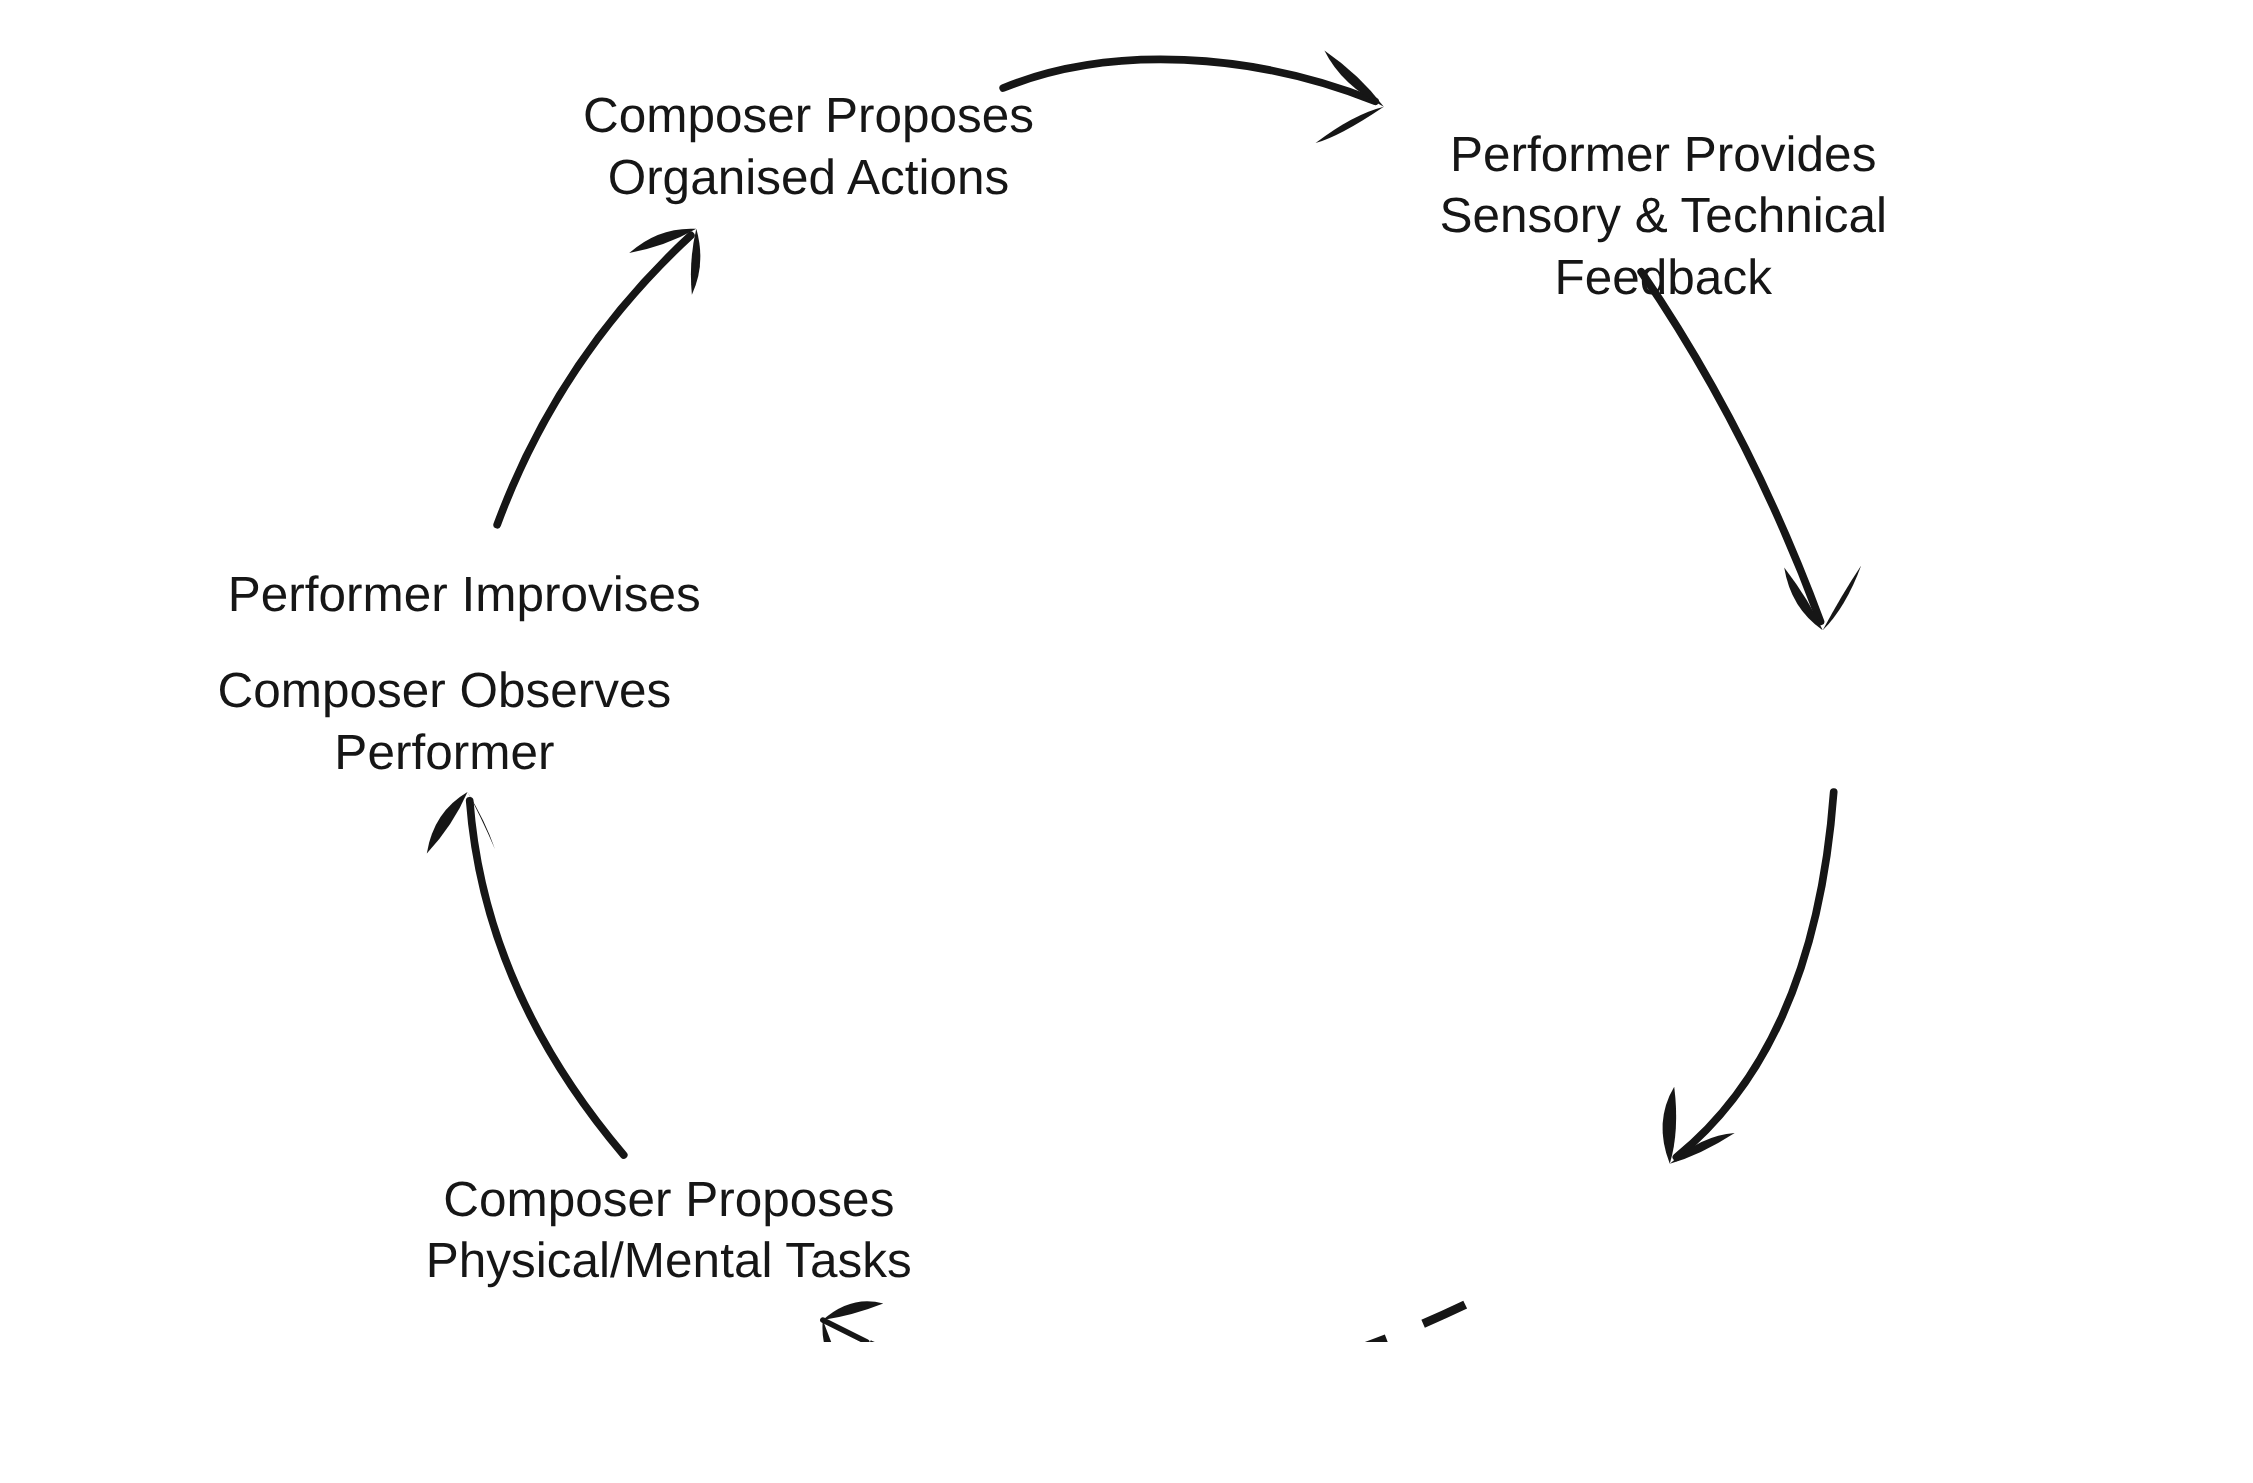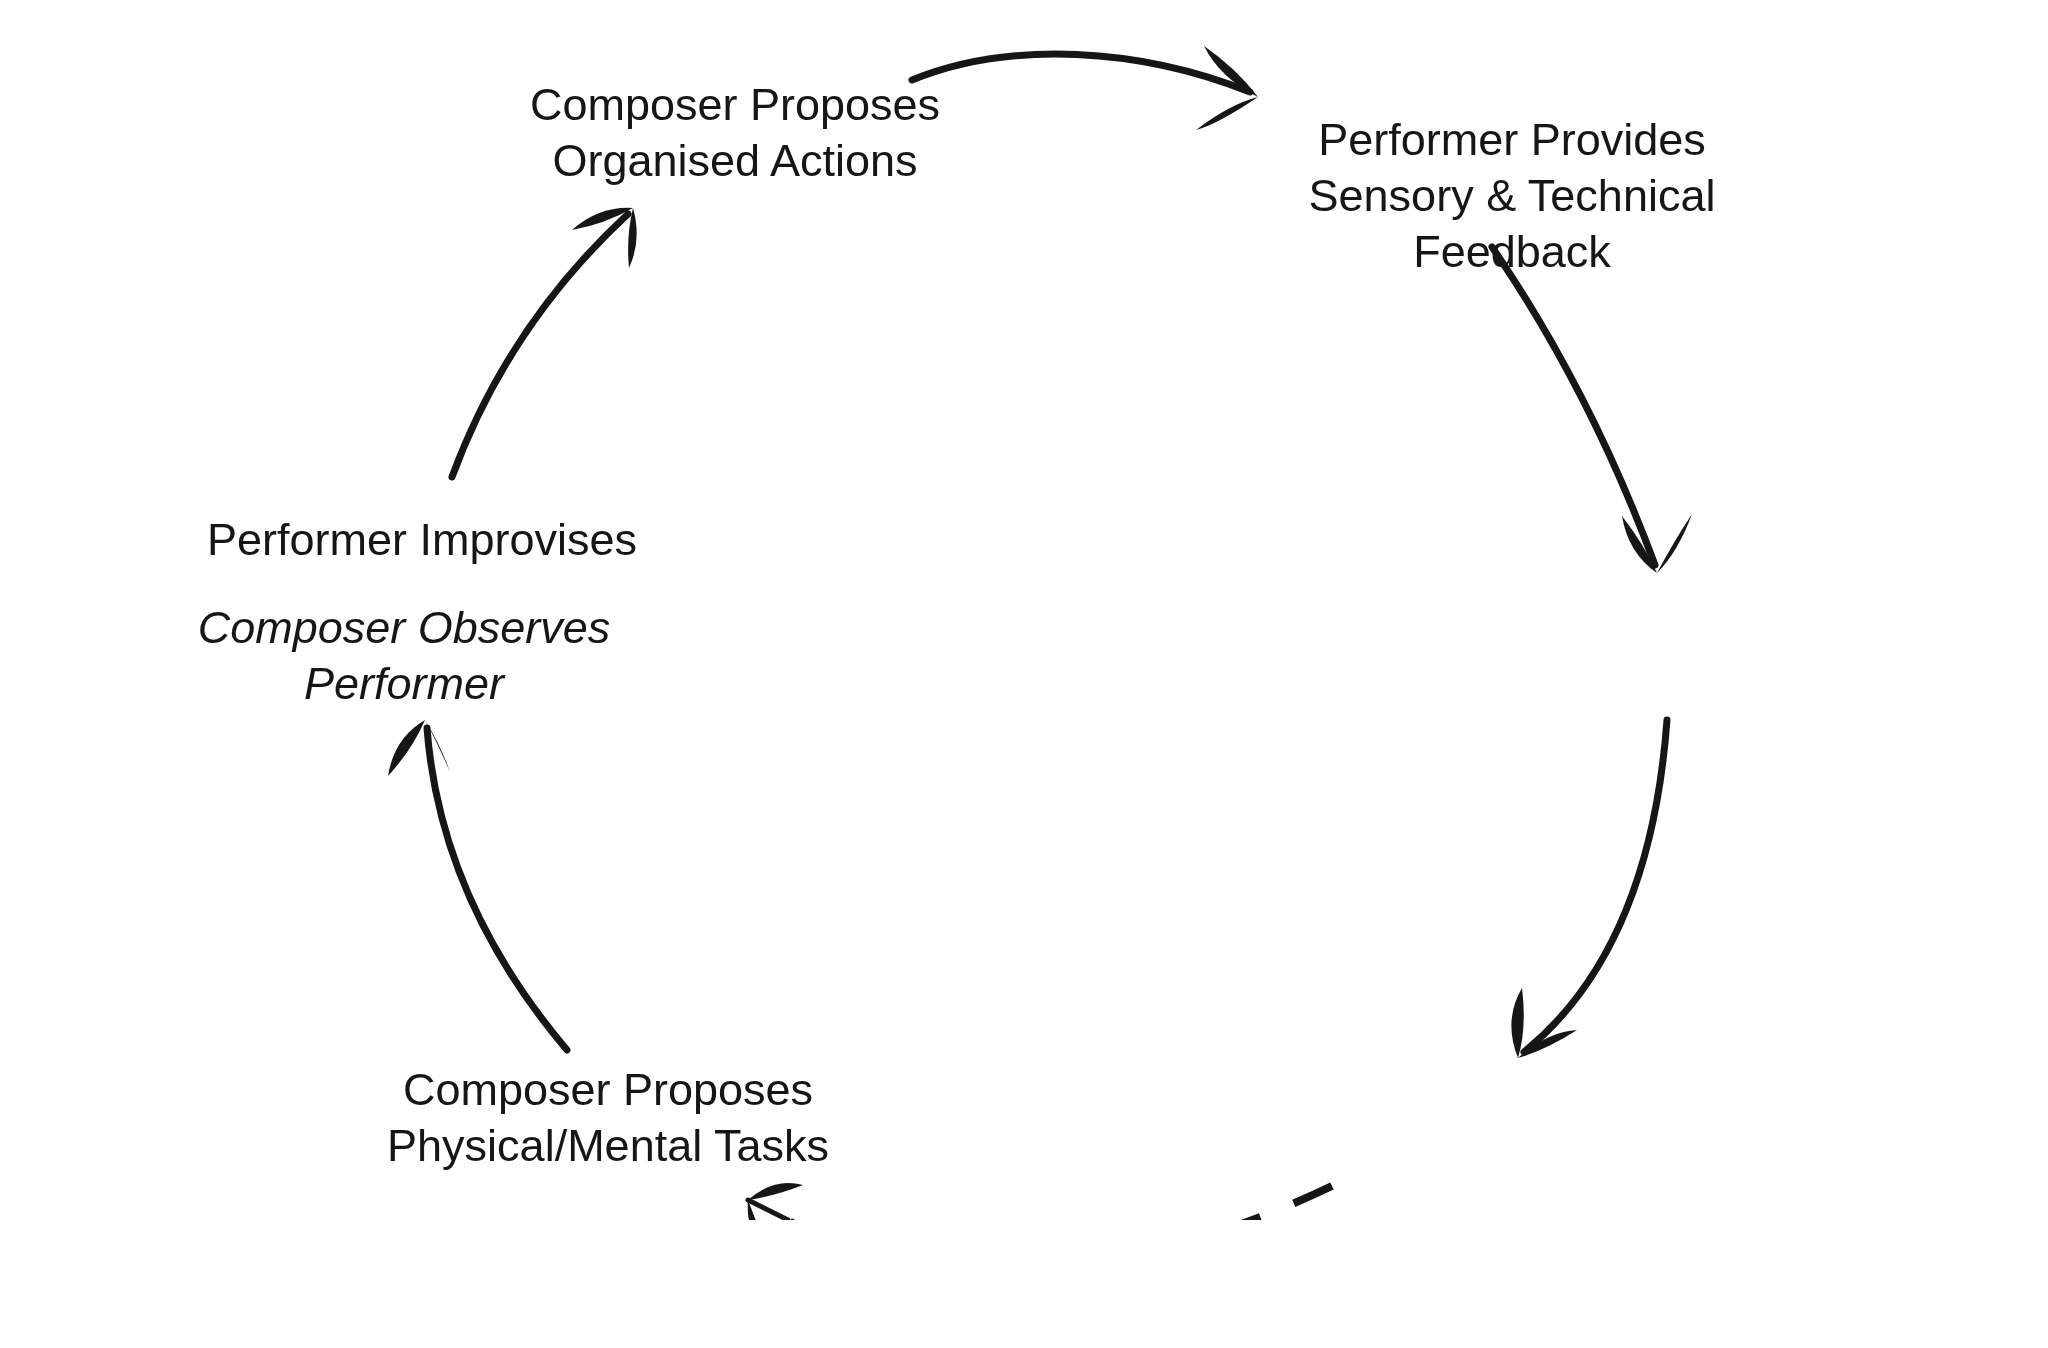--- a/index.html
+++ b/index.html
@@ -120,18 +120,18 @@
   <div class="node" style="left:1512px; top:112px;">Performer Provides
 Sensory &amp; Technical Feedback</div>
 
 
 
   <div class="node" style="left:608px; top:1062px;">Composer Proposes
 Physical/Mental Tasks</div>
 
   <div class="node" style="left:422px; top:512px;">Performer Improvises</div>
 
-  <div class="node" style="left:404px; top:600px;font-style:italic;">Composer Observes
+  <div class="node" style="left:404px; top:600px;">Composer Observes
 Performer</div>
 
   <div class="bottom-artifact"></div>
 
 </div>
 
 </body></html>

